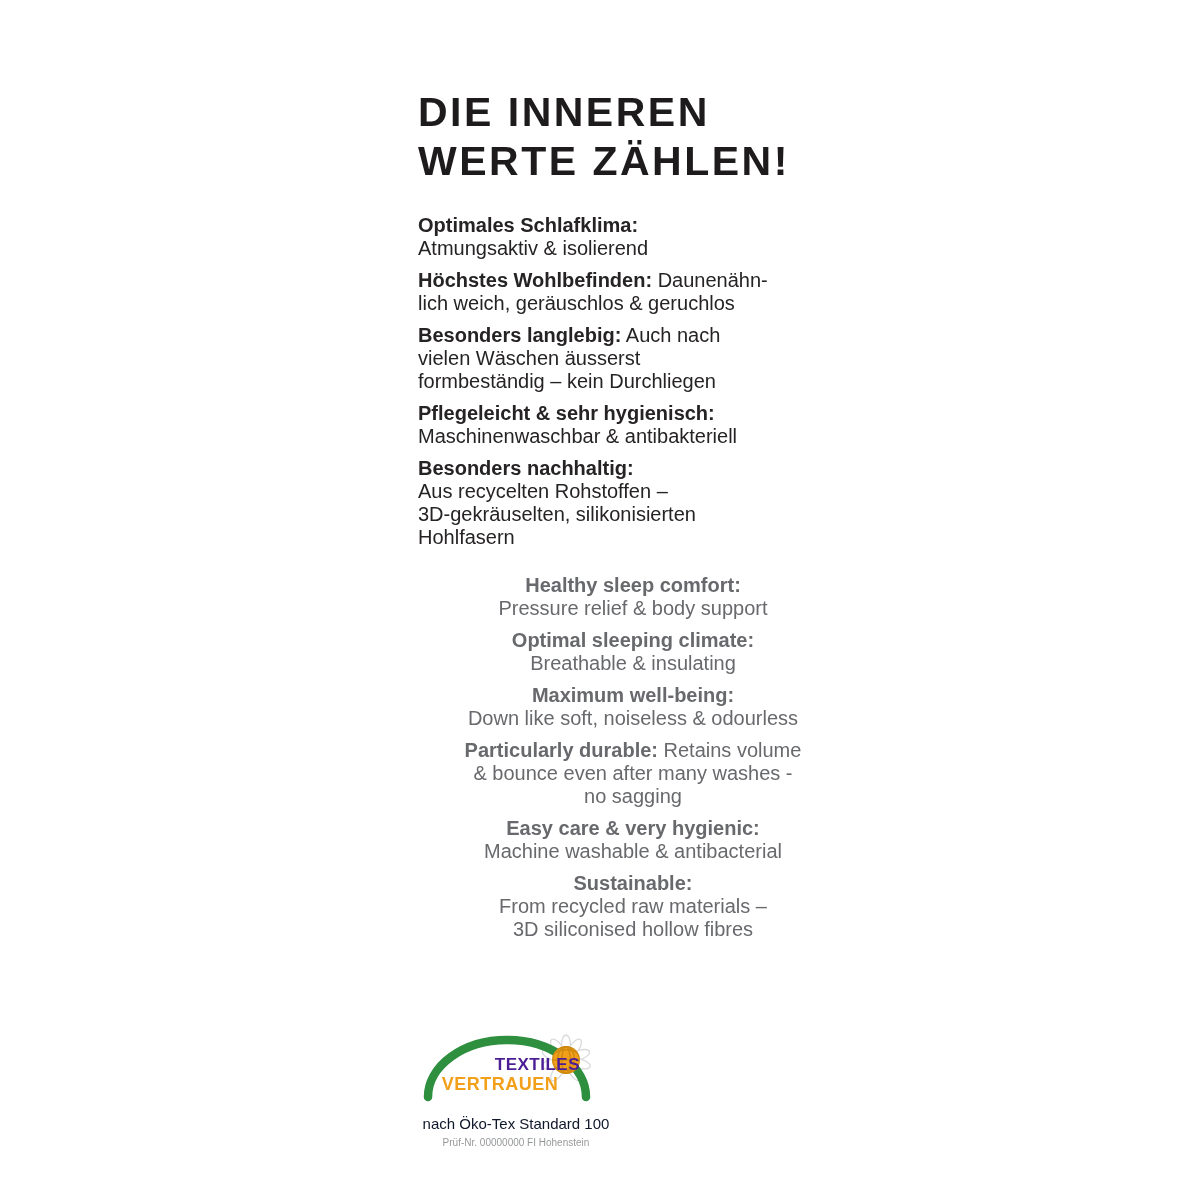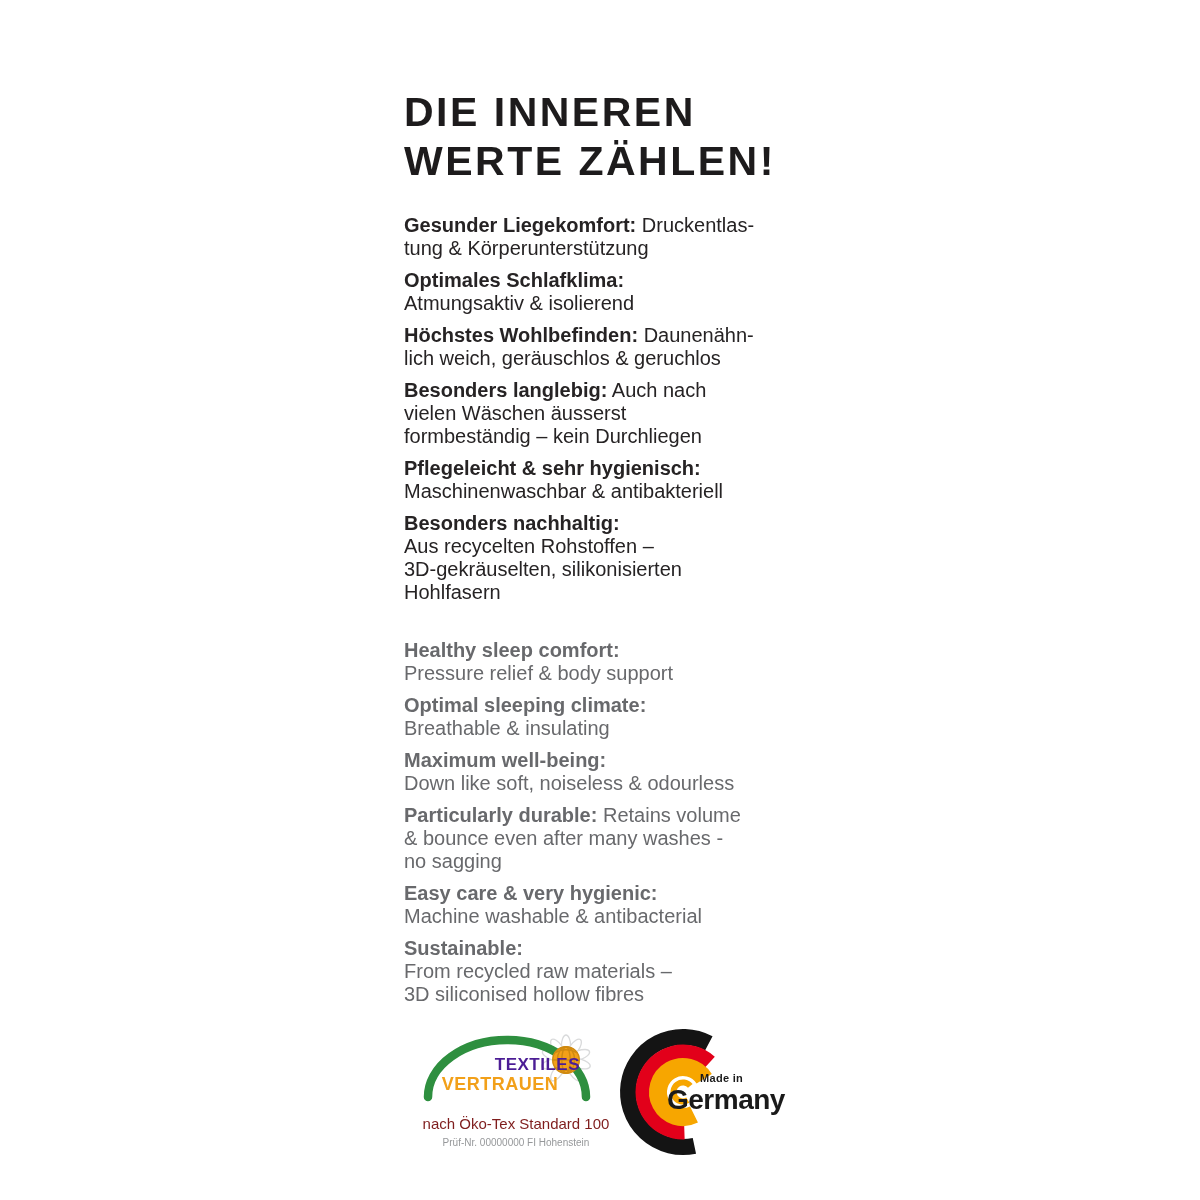--- a/index.html
+++ b/index.html
@@ -5,40 +5,40 @@
   html,body{margin:0;padding:0;background:#ffffff;}
   .canvas{
     position:relative;
     width:1200px;height:1200px;
     background:#ffffff;
     overflow:hidden;
     font-family:"Liberation Sans", sans-serif;
   }
   .column{
     position:absolute;
-    left:404px;top:88px;
+    left:418px;top:88px;
     width:430px;
   }
   .title{
     color:#1d1b1c;
     font-size:41px;
     font-weight:700;
     letter-spacing:2.5px;
     line-height:49px;
   }
   .subtitle{
     color:#8d8f92;
     font-size:24px;
     font-weight:500;
     letter-spacing:1.5px;
     margin-top:7px;
   }
   .features{font-size:20px;line-height:23px;}
   .features-de{margin-top:28px;color:#262324;}
-  .features-en{margin-top:35px;color:#68696c;}
+  .features-en{margin-top:25px;color:#68696c;text-align:center;}
   .item{margin:0;padding:0;}
   .item + .item{margin-top:9px;}
   .item strong{font-weight:700;}
   .item .rest{white-space:pre-line;}
   
   .oeko{
     position:absolute;left:418px;top:1027px;
     width:196px;height:132px;
   }
   .oeko svg{position:absolute;left:0;top:0;}
@@ -49,21 +49,21 @@
   .oeko .tx2{
     position:absolute;left:0;top:47px;width:164px;
     text-align:center;color:#f2a019;font-size:18px;font-weight:700;letter-spacing:.5px;
   }
   .oeko .tx3{
     position:absolute;left:0;top:66px;width:196px;
     text-align:center;color:#3a9a43;font-size:15.5px;font-weight:700;
   }
   .oeko .tx4{
     position:absolute;left:0;top:88px;width:196px;
-    text-align:center;color:#7f1d1d;font-size:15px;font-weight:400;
+    text-align:center;color:#0f172a;font-size:15px;font-weight:400;
   }
   .oeko .tx5{
     position:absolute;left:0;top:110px;width:196px;
     text-align:center;color:#96989a;font-size:10px;font-weight:400;
   }
   
   .mig{
     position:absolute;left:615px;top:1026px;
     width:180px;height:140px;
   }
@@ -82,22 +82,20 @@
 
 <div class="canvas">
 
   <div class="column">
     <div class="title">
       <div>DIE INNEREN</div>
       <div>WERTE ZÄHLEN!</div>
     </div>
 
     <div class="features features-de">
-      <p class="item"><strong>Gesunder Liegekomfort:</strong><span class="rest"> Druckentlas-
-tung &amp; Körperunterstützung</span></p>
       <p class="item"><strong>Optimales Schlafklima:</strong><span class="rest">
 Atmungsaktiv &amp; isolierend</span></p>
       <p class="item"><strong>Höchstes Wohlbefinden:</strong><span class="rest"> Daunenähn-
 lich weich, geräuschlos &amp; geruchlos</span></p>
       <p class="item"><strong>Besonders langlebig:</strong><span class="rest"> Auch nach
 vielen Wäschen äusserst
 formbeständig – kein Durchliegen</span></p>
       <p class="item"><strong>Pflegeleicht &amp; sehr hygienisch:</strong><span class="rest">
 Maschinenwaschbar &amp; antibakteriell</span></p>
       <p class="item"><strong>Besonders nachhaltig:</strong><span class="rest">
@@ -154,28 +152,14 @@
           <path d="M 136.5 40 A 22 22 0 0 0 159.5 40"></path>
         </g>
       </g>
     </svg>
     <div class="tx1">TEXTILES</div>
     <div class="tx2">VERTRAUEN</div>
     <div class="tx4">nach Öko-Tex Standard 100</div>
     <div class="tx5">Prüf-Nr.  00000000  FI Hohenstein</div>
   </div>
 
-  <div class="mig">
-    <svg width="180" height="140" viewBox="0 0 180 140">
-
-      <path d="M 93.8 17.4 A 55 55 0 1 0 79.4 119.8" fill="none" stroke="#141414" stroke-width="16"></path>
-
-      <path d="M 94.8 36.3 A 40 40 0 1 0 69.4 106" fill="none" stroke="#e2001a" stroke-width="15"></path>
-
-      <path d="M 89.2 52.8 A 25 25 0 1 0 79 88.5" fill="none" stroke="#f7a600" stroke-width="18"></path>
-
-      <path d="M 75.3 59.9 A 9.5 9.5 0 1 0 72.8 74.2" fill="none" stroke="#f7a600" stroke-width="6"></path>
-    </svg>
-    <div class="made-in">Made in</div>
-    <div class="germany">Germany</div>
-  </div>
 
 </div>
 
 </body></html>

